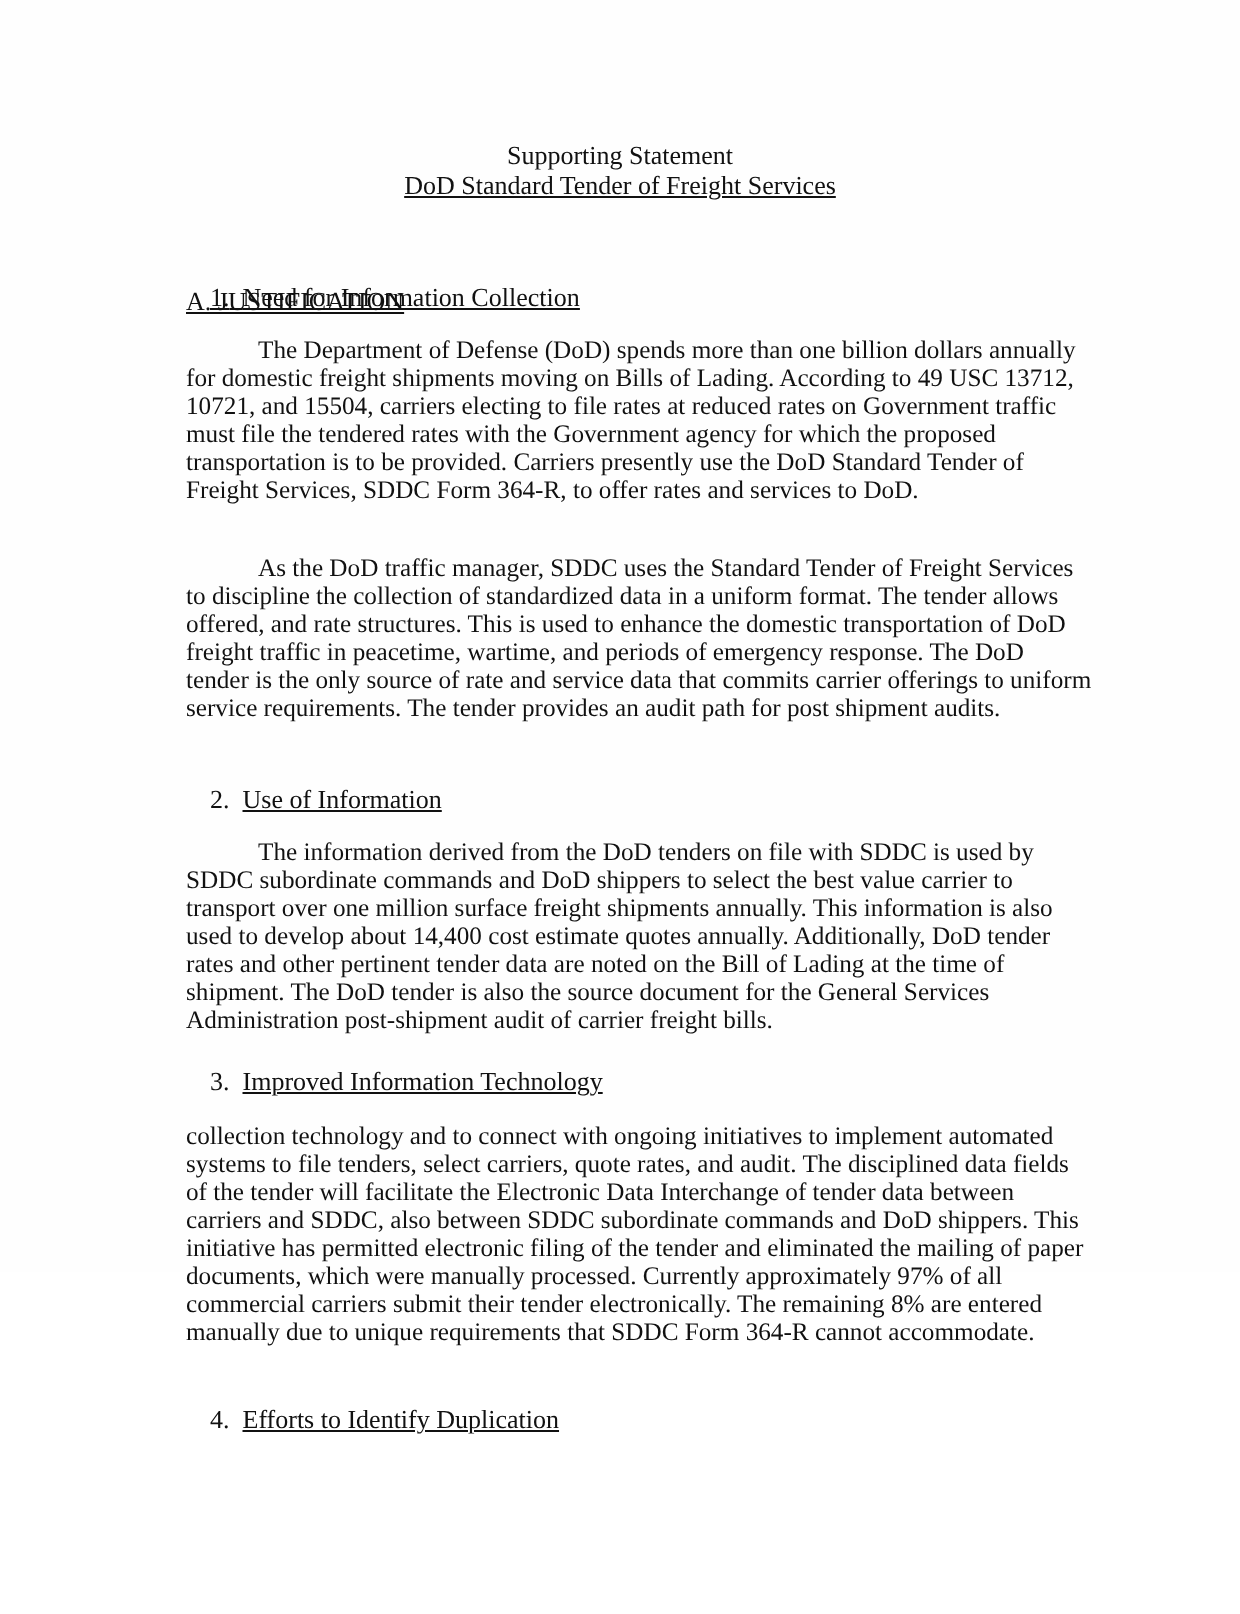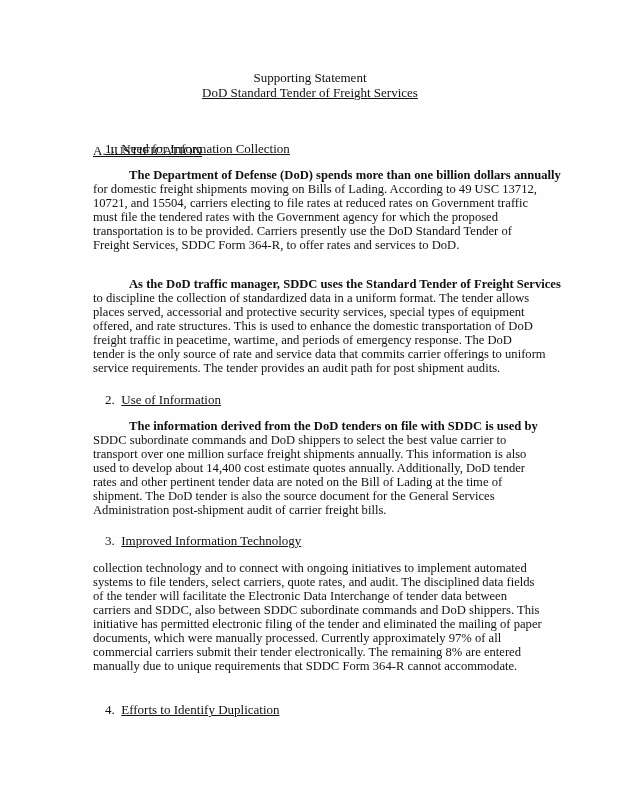--- a/index.html
+++ b/index.html
@@ -4,21 +4,21 @@
 <style>
   html, body { margin: 0; padding: 0; background: #ffffff; }
   body { width: 620px; height: 807px; position: relative; overflow: hidden;
          font-family: "Liberation Serif", "DejaVu Serif", serif; color: #111; }
   .page { position: absolute; left: 0; top: 0; width: 620px; height: 636px; background: #fefefe; }
   .title { position: absolute; left: 0; width: 620px; text-align: center; font-size: 13px; line-height: 15px; }
   .u { text-decoration: underline; text-underline-offset: 1px; text-decoration-thickness: 1px; }
   .head { position: absolute; font-size: 13px; line-height: 15px; white-space: nowrap; }
   .para { position: absolute; left: 93px; width: 440px; font-size: 12.6px; line-height: 14px; }
   .line { display: block; white-space: nowrap; }
-  .indent { padding-left: 36px; font-weight: bold; }
+  .indent { padding-left: 36px; }
 </style>
 </head>
 <body>
 
 <div class="page">
 
   <div class="title" style="top:70px;">
     <span>Supporting Statement</span>
   </div>
   <div class="title" style="top:85px;">
@@ -37,21 +37,20 @@
     <span class="line">for domestic freight shipments moving on Bills of Lading.  According to 49 USC 13712,</span>
     <span class="line">10721, and 15504, carriers electing to file rates at reduced rates on Government traffic</span>
     <span class="line">must file the tendered rates with the Government agency for which the proposed</span>
     <span class="line">transportation is to be provided.   Carriers presently use the DoD Standard Tender of</span>
     <span class="line">Freight Services, SDDC Form 364-R, to offer rates and services to DoD.</span>
   </div>
 
   <div class="para" style="top:266px;margin-top:11px;">
     <span class="line indent">As the DoD traffic manager, SDDC uses the Standard Tender of Freight Services</span>
     <span class="line">to discipline the collection of standardized data in a uniform format.  The tender allows</span>
-    <span class="line">places served, accessorial and protective security services, special types of equipment</span>
     <span class="line">offered, and rate structures.  This is used to enhance the domestic transportation of DoD</span>
     <span class="line">freight traffic in peacetime, wartime, and periods of emergency response.  The DoD</span>
     <span class="line">tender is the only source of rate and service data that commits carrier offerings to uniform</span>
     <span class="line">service requirements.  The tender provides an audit path for post shipment audits.</span>
   </div>
 
   <div class="head" style="left:105px; top:392px;">
     <span>2.</span>&nbsp;
     <span class="u">Use of Information</span>
   </div>

